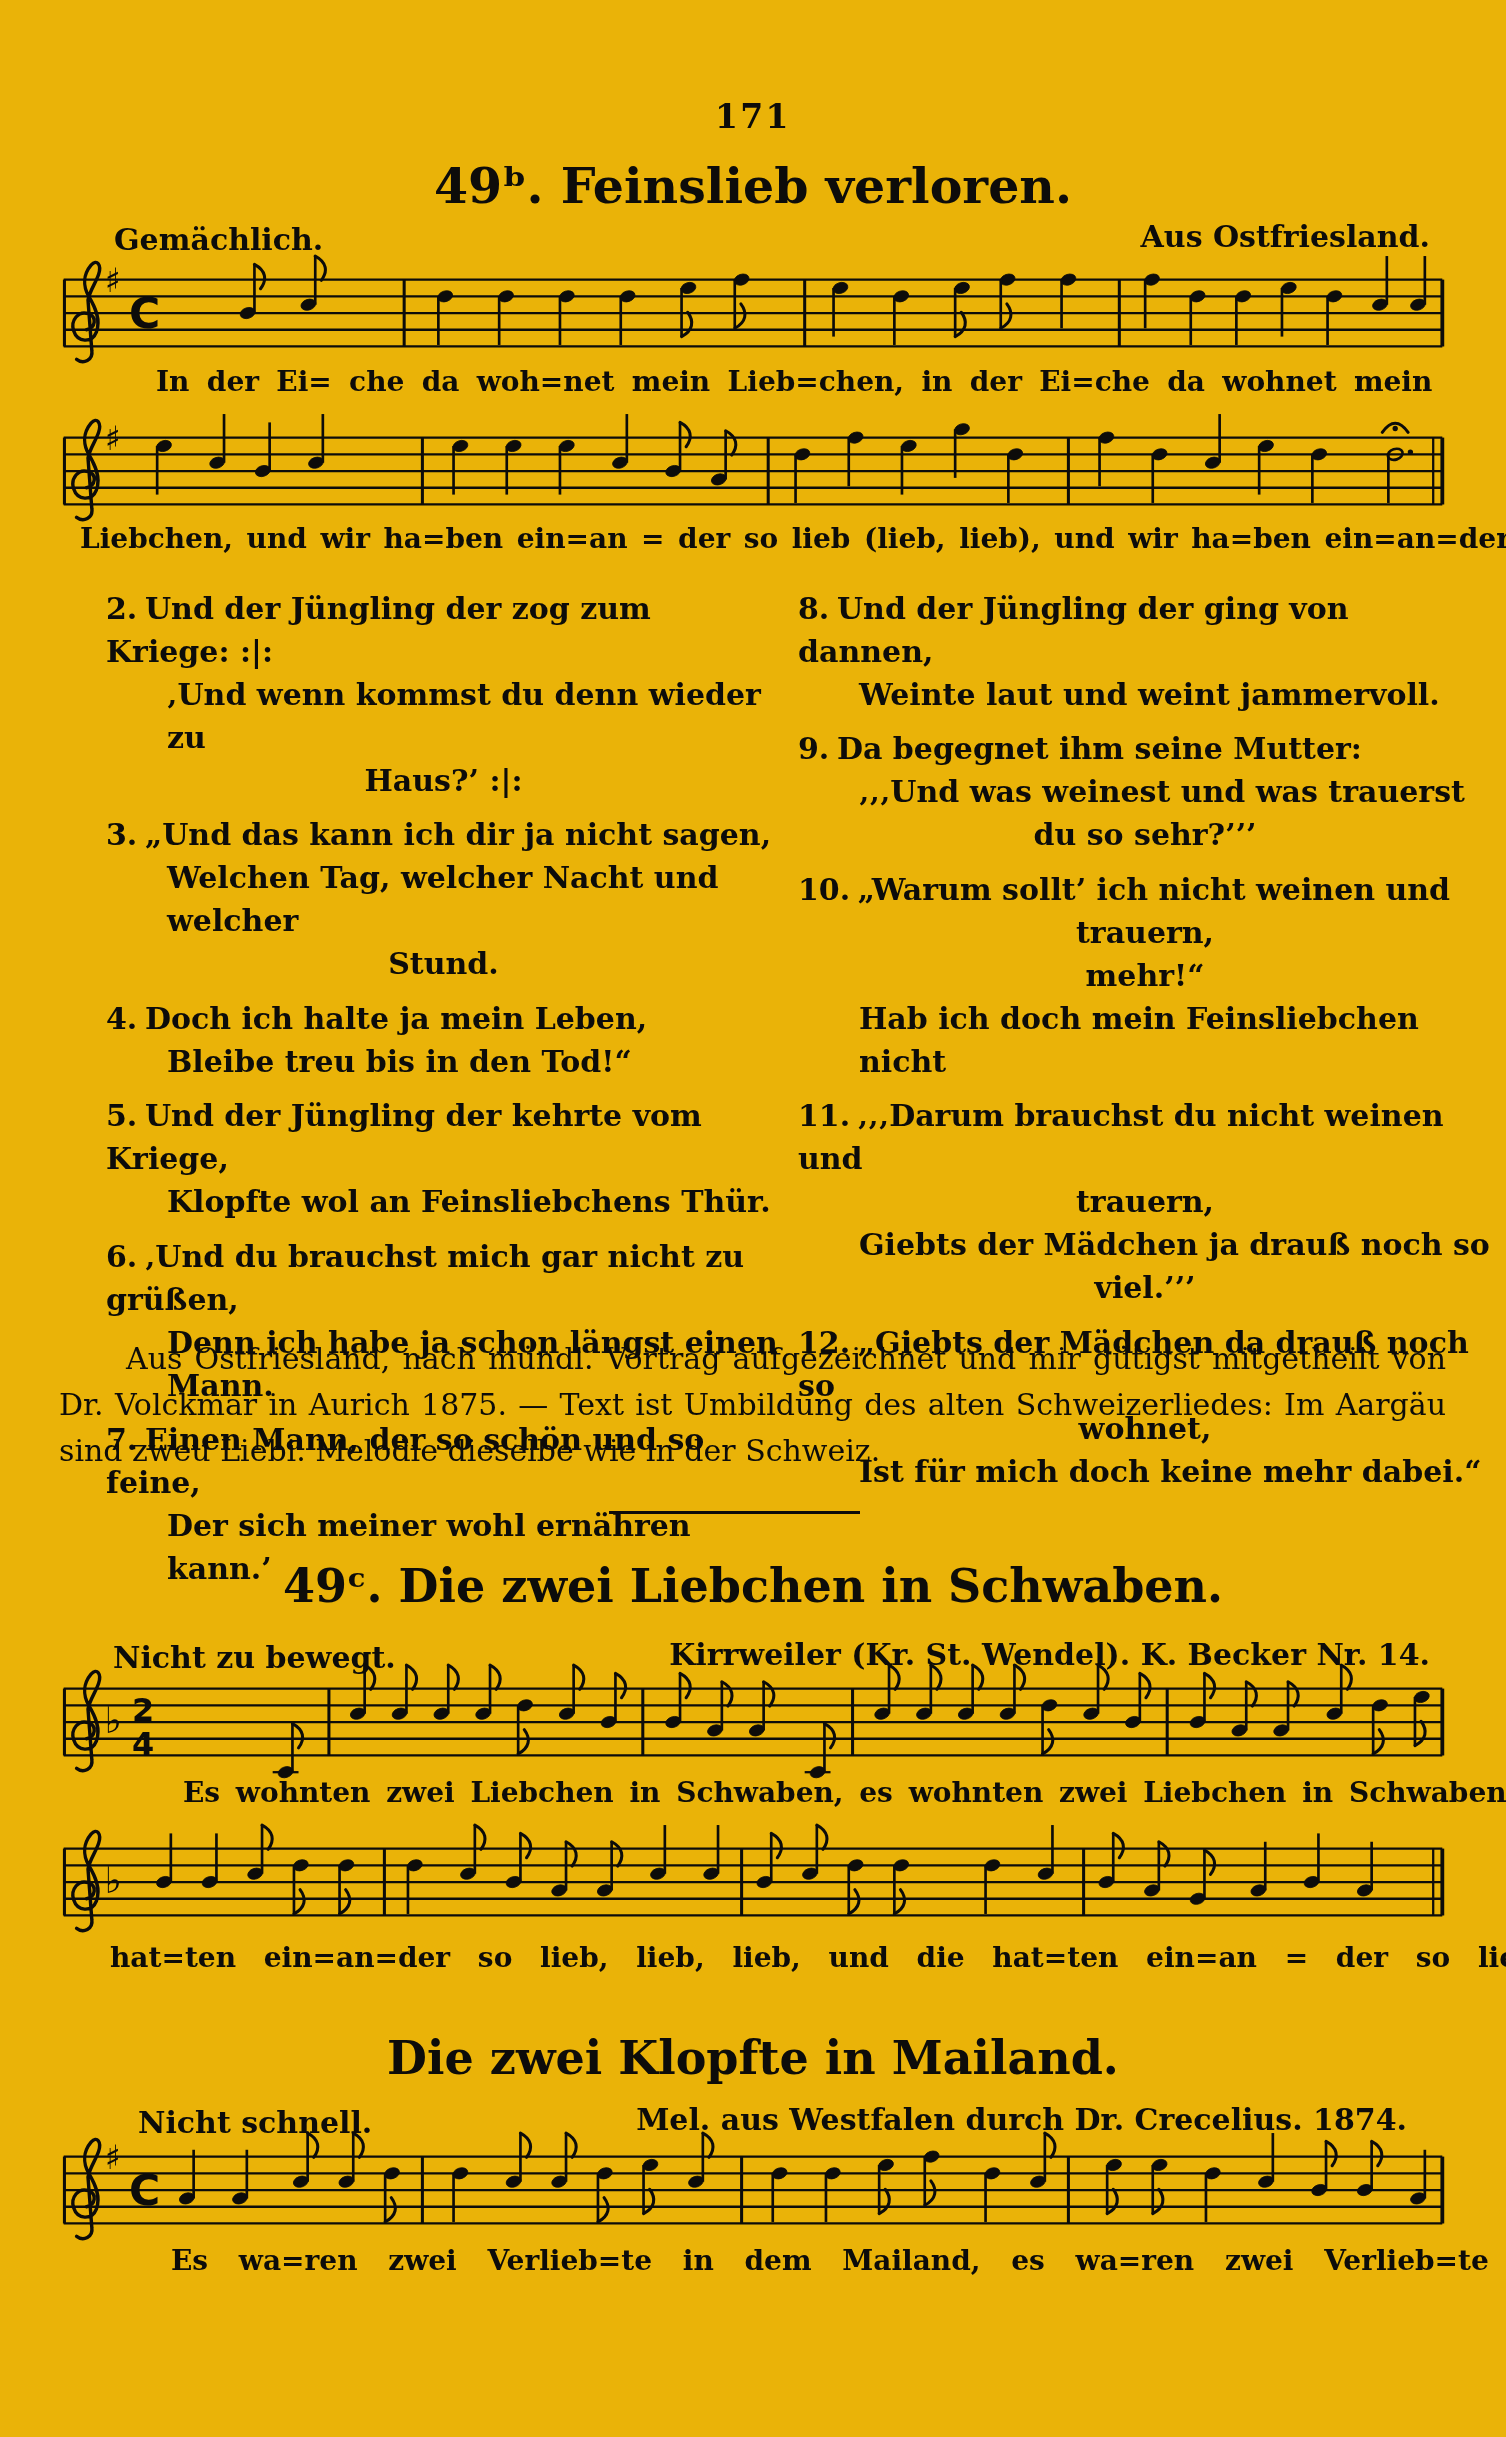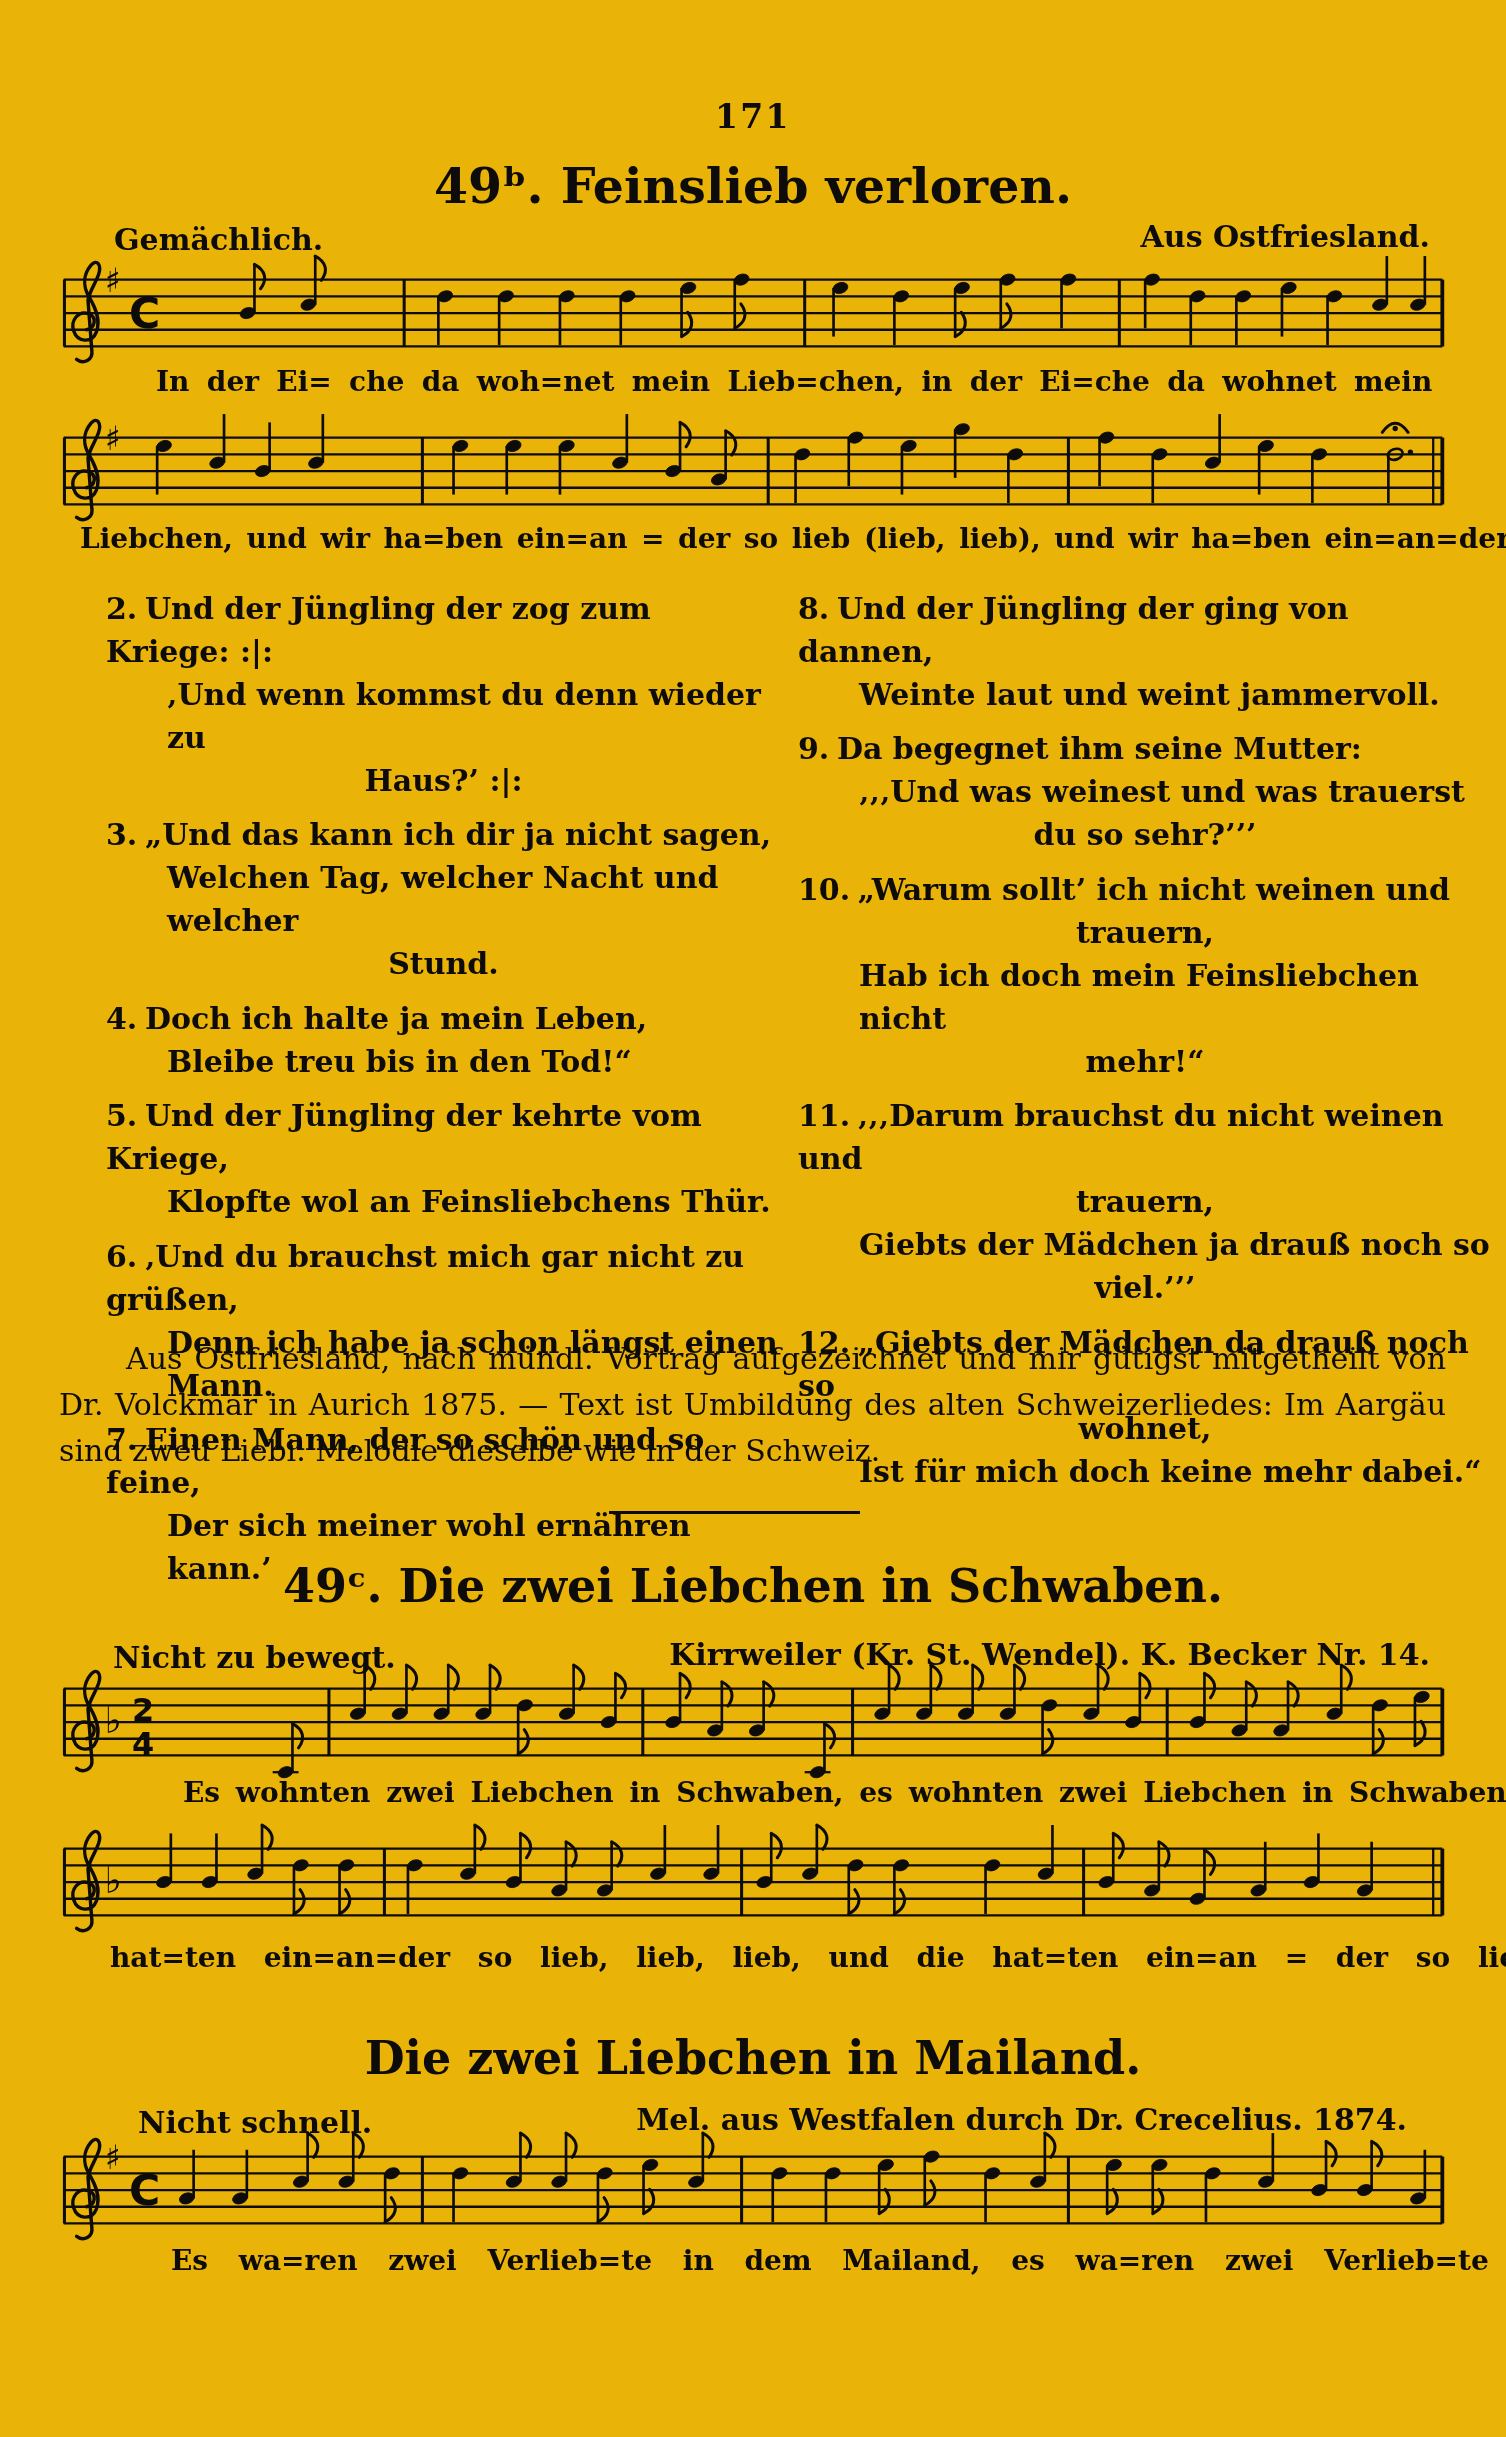--- a/index.html
+++ b/index.html
@@ -197,22 +197,22 @@
         <div class="vl a-i">Weinte laut und weint jammervoll.</div>
       </div>
       <div class="verse">
         <div class="vl a-l"><span class="vnum">9.</span>Da begegnet ihm seine Mutter:</div>
         <div class="vl a-i">‚‚‚Und was weinest und was trauerst</div>
         <div class="vl a-c">du so sehr?’’’</div>
       </div>
       <div class="verse">
         <div class="vl a-l"><span class="vnum">10.</span>„Warum sollt’ ich nicht weinen und</div>
         <div class="vl a-c">trauern,</div>
+        <div class="vl a-c">mehr!“</div>
         <div class="vl a-i">Hab ich doch mein Feinsliebchen nicht</div>
-        <div class="vl a-c">mehr!“</div>
       </div>
       <div class="verse">
         <div class="vl a-l"><span class="vnum">11.</span>‚‚‚Darum brauchst du nicht weinen und</div>
         <div class="vl a-c">trauern,</div>
         <div class="vl a-i">Giebts der Mädchen ja drauß noch so</div>
         <div class="vl a-c">viel.’’’</div>
       </div>
       <div class="verse">
         <div class="vl a-l"><span class="vnum">12.</span>„Giebts der Mädchen da drauß noch so</div>
         <div class="vl a-c">wohnet,</div>
@@ -396,21 +396,21 @@
       <path d="M 1509 37 C 1524 45 1526 57 1517 69" fill="none" stroke="#0d0c0a" stroke-width="4" stroke-linecap="round"></path>
       <ellipse cx="1580" cy="90" rx="10" ry="7" transform="rotate(-18 1580 90)" fill="#0d0c0a" stroke="#0d0c0a" stroke-width="1"></ellipse>
       <line x1="1589" y1="90" x2="1589" y2="26" stroke="#0d0c0a" stroke-width="3.5"></line>
       <ellipse cx="1650" cy="79" rx="10" ry="7" transform="rotate(-18 1650 79)" fill="#0d0c0a" stroke="#0d0c0a" stroke-width="1"></ellipse>
       <line x1="1659" y1="79" x2="1659" y2="15" stroke="#0d0c0a" stroke-width="3.5"></line>
       <ellipse cx="1720" cy="90" rx="10" ry="7" transform="rotate(-18 1720 90)" fill="#0d0c0a" stroke="#0d0c0a" stroke-width="1"></ellipse>
       <line x1="1729" y1="90" x2="1729" y2="26" stroke="#0d0c0a" stroke-width="3.5"></line>
     </svg>
   <div class="lyrics" style="left:110px;top:1941px;word-spacing:18px">hat=ten ein=an=der so lieb, lieb, lieb, und die hat=ten ein=an = der so lieb.</div>
 
-  <div class="abs ctr title3">Die zwei Liebchen in Mailand.</div>
+  <div class="abs ctr title3">Die zwei Klopfte in Mailand.</div>
   <div class="abs hdr" style="left:138px;top:2105px">Nicht schnell.</div>
   <div class="abs hdr" style="right:99px;top:2102px">Mel. aus Westfalen durch Dr. Crecelius.  1874.</div>
 
   <svg class="staff" style="top:2130px" viewBox="0 0 1830 175">
       <line x1="8" y1="35" x2="1822" y2="35" stroke="#0d0c0a" stroke-width="3"></line>
       <line x1="8" y1="57" x2="1822" y2="57" stroke="#0d0c0a" stroke-width="3"></line>
       <line x1="8" y1="79" x2="1822" y2="79" stroke="#0d0c0a" stroke-width="3"></line>
       <line x1="8" y1="101" x2="1822" y2="101" stroke="#0d0c0a" stroke-width="3"></line>
       <line x1="8" y1="123" x2="1822" y2="123" stroke="#0d0c0a" stroke-width="3"></line>
       <line x1="9" y1="35" x2="9" y2="123" stroke="#0d0c0a" stroke-width="4"></line>

